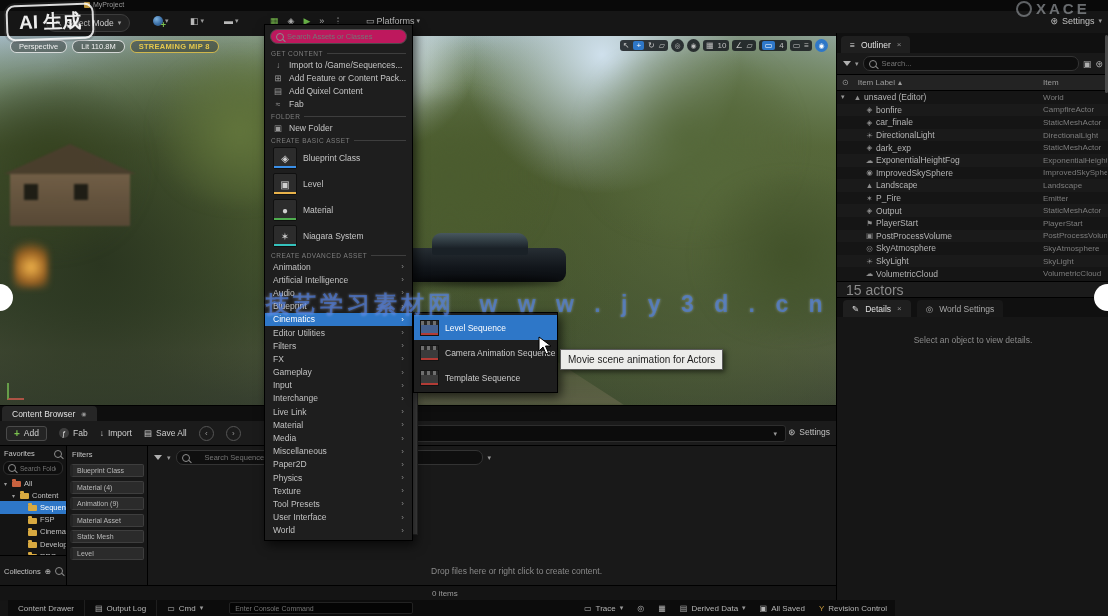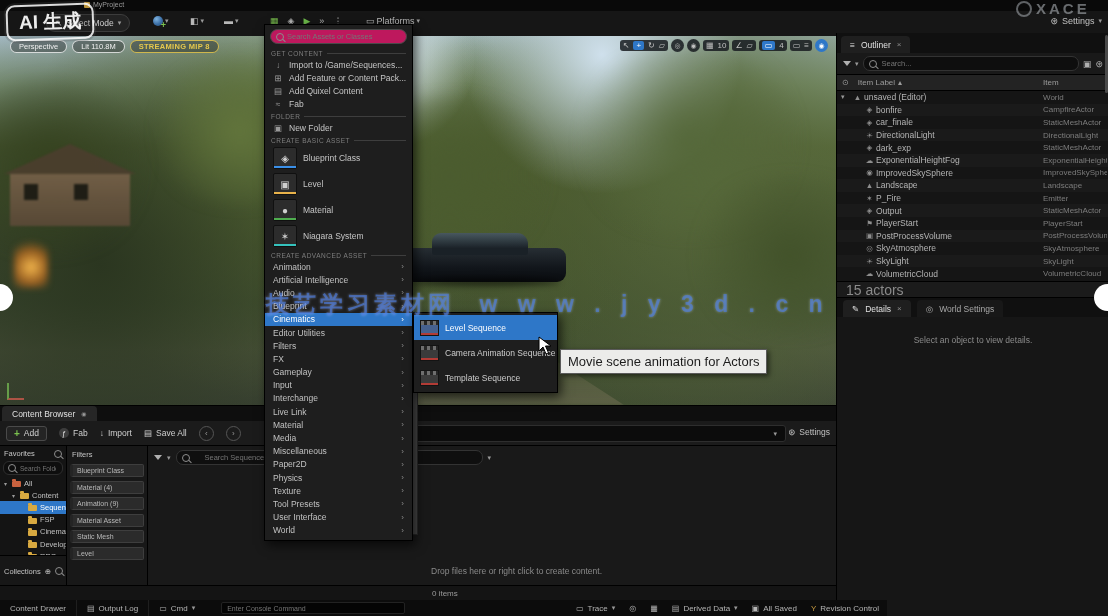--- a/index.html
+++ b/index.html
@@ -82,21 +82,21 @@
   
   .submenu{position:absolute;left:413px;top:312px;width:143px;background:#1e1e1e;border:1px solid #000;
            box-shadow:3px 4px 10px rgba(0,0,0,.65);z-index:31;padding:2px 0;}
   .sm-item{display:flex;align-items:center;gap:6px;padding:0 6px;height:25px;font-size:8.5px;color:#ccc;white-space:nowrap;}
   .sm-item.selected{background:#2e77c8;color:#fff;}
   .clap{width:17px;height:14px;background:#3b3b3b;border:1px solid #141414;position:relative;flex:0 0 auto;}
   .clap::before{content:'';position:absolute;top:0;left:0;right:0;height:4px;background:repeating-linear-gradient(90deg,#6e6e6e 0 3px,#262626 3px 6px);}
   .clap::after{content:'';position:absolute;left:0;right:0;bottom:0;height:2px;background:#b23b35;}
   .sm-item.selected .clap{background:#46618f;}
   .tooltipbox{position:absolute;left:560px;top:349px;z-index:32;background:#ececea;color:#1d1d1d;border:1px solid #5a5a5a;
-           font-size:13px;padding:4px 7px;box-shadow:2px 2px 5px rgba(0,0,0,.55);white-space:nowrap;}
+           font-size:10px;padding:4px 7px;box-shadow:2px 2px 5px rgba(0,0,0,.55);white-space:nowrap;}
   .cursor{position:absolute;left:538px;top:336px;z-index:70;}
 
   
   .rpanel{position:absolute;left:836px;top:33px;width:272px;height:583px;background:#191919;border-left:1px solid #000;}
   .rtabs{height:20px;background:#101010;display:flex;align-items:flex-end;}
   .rtab{height:17px;background:#1f1f1f;border-radius:4px 4px 0 0;padding:0 9px;display:flex;align-items:center;gap:6px;
         font-size:8.5px;color:#e0e0e0;margin-left:4px;}
   .rtab .x{color:#8a8a8a;font-size:8px;}
   .osearch{height:21px;display:flex;align-items:center;gap:4px;padding:0 6px;background:#191919;}
   .funnel{width:0;height:0;border-left:4px solid transparent;border-right:4px solid transparent;border-top:5px solid #b0b0b0;flex:0 0 auto;}
@@ -151,21 +151,21 @@
         display:flex;align-items:center;padding:0 4px;margin-bottom:3.5px;color:#b9b9b9;white-space:nowrap;overflow:hidden;}
   .assetarea{flex:1;position:relative;background:#191919;}
   .asearchrow{display:flex;align-items:center;gap:5px;padding:4px 6px 0;}
   .asearch{width:295px;height:13px;border:1px solid #333;border-radius:7px;background:#0f0f0f;display:flex;gap:13px;align-items:center;padding:0 5px;}
   .asearch input{flex:1;background:transparent;border:0;color:#999;font-size:7.5px;min-width:0;}
   .hint{position:absolute;left:283px;top:120px;width:310px;font-size:8.5px;color:#8a8a8a;}
   .cbfoot{position:absolute;bottom:0;left:0;right:0;height:15px;background:#141414;border-top:1px solid #000;
           display:flex;align-items:center;padding-left:432px;font-size:8px;color:#9a9a9a;}
 
   
-  .sbar{position:absolute;left:0;top:600px;width:887px;height:16px;background:#0c0c0c;display:flex;align-items:center;font-size:8px;color:#b5b5b5;}
+  .sbar{position:absolute;left:8px;top:600px;width:887px;height:16px;background:#0c0c0c;display:flex;align-items:center;font-size:8px;color:#b5b5b5;}
   .sgroup{display:flex;align-items:center;gap:4px;padding:0 10px;height:100%;border-right:1px solid #1f1f1f;}
   .sgroup.noline{border-right:0;}
   .console{width:172px;height:10px;background:#040404;border:1px solid #222;border-radius:2px;color:#888;font-size:7px;padding:0 5px;margin-left:16px;}
   .sright{margin-left:auto;display:flex;align-items:center;gap:14px;padding-right:8px;}
   .sitem{display:flex;align-items:center;gap:4px;}
 
   
   .wm-banner{position:absolute;left:266px;top:289px;z-index:50;font-size:23px;font-weight:bold;white-space:nowrap;
              color:rgba(72,122,226,.62);letter-spacing:4px;text-shadow:0 0 3px rgba(200,215,255,.45);}
   .wm-banner .url{letter-spacing:7px;margin-left:14px;}

